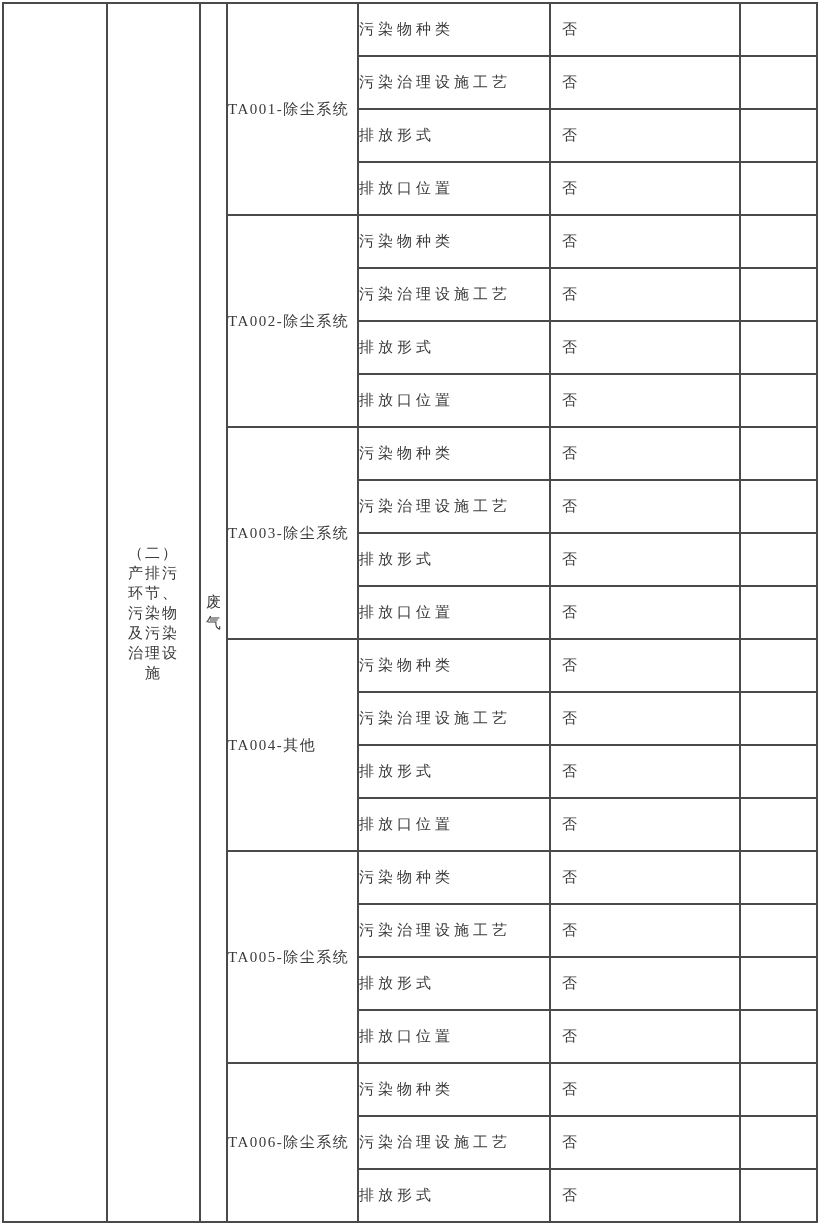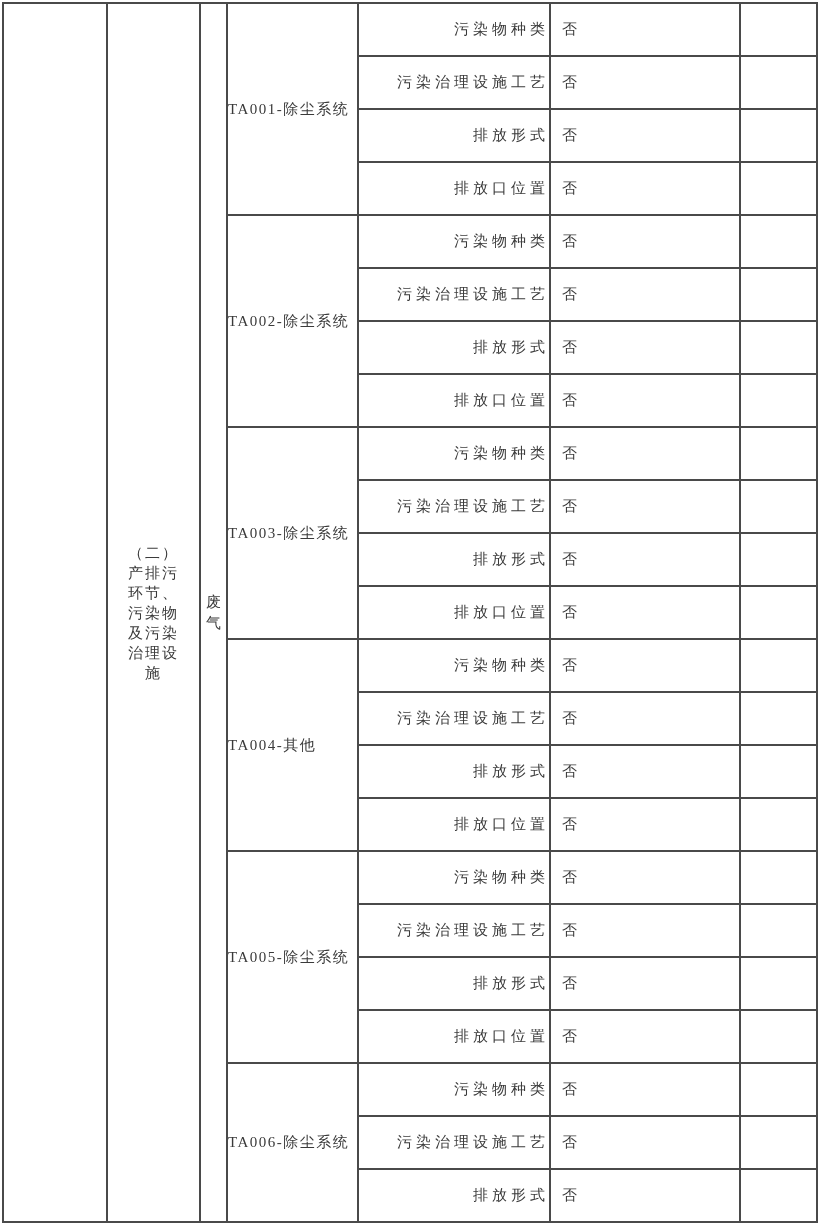--- a/index.html
+++ b/index.html
@@ -49,23 +49,22 @@
   td.c-medium {
     text-align: center;
     line-height: 21px;
     padding: 0;
     border-radius: 11px;
   }
   td.c-source {
     letter-spacing: 1.5px;
   }
   td.c-label {
-    text-align: right;
+    text-align: left;
     letter-spacing: 4px;
-    padding-left: 20px;
   }
   td.c-value {
     text-align: left;
     padding-left: 11px;
     letter-spacing: 4px;
   }
 </style>
 </head>
 <body>
 

